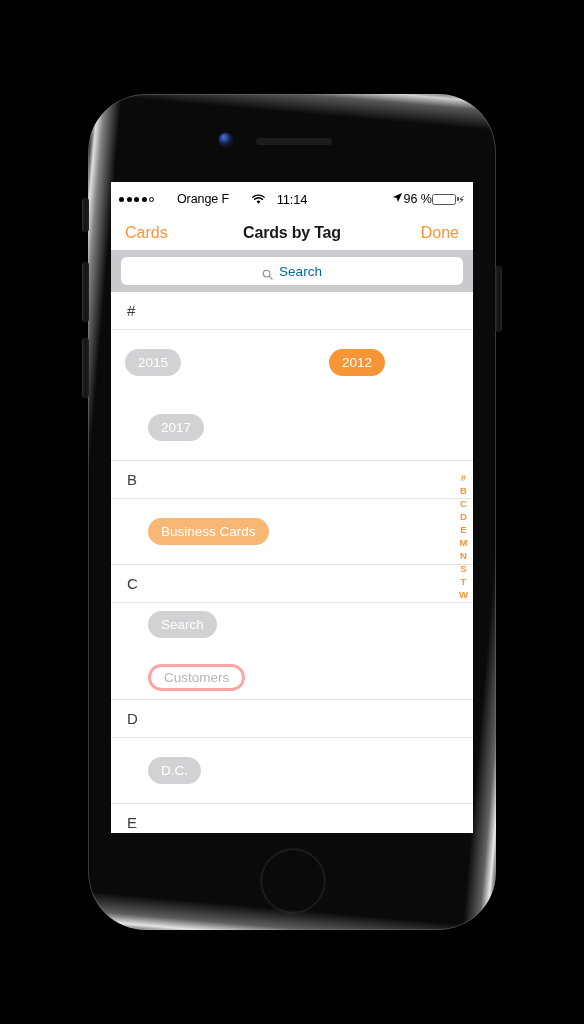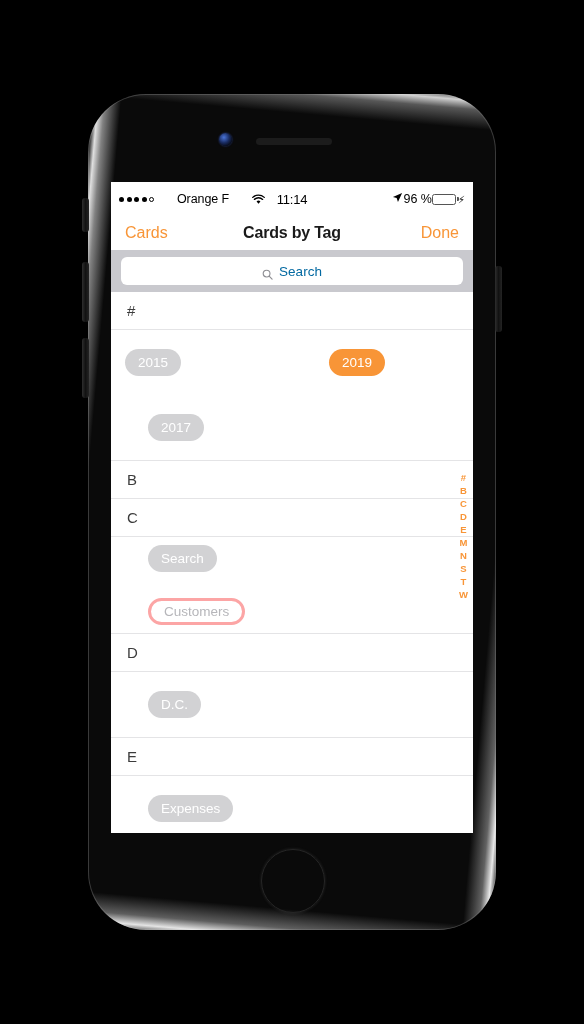--- a/index.html
+++ b/index.html
@@ -191,26 +191,29 @@
         </span>
         <span class="search-ph">Search</span>
       </div>
     </div>
 
     <div class="list" id="taglist">
         <div class="hdr-row">#</div>
         <div class="tag-row">
           <span class="tag grey">2015</span>
           <span class="spacer-gap"></span>
-          <span class="tag orange">2019</span>
+          <span class="tag orange">2012</span>
         </div>
         <div class="tag-row bordered">
           <span class="tag grey">2017</span>
         </div>
         <div class="hdr-row">B</div>
+        <div class="tag-row bordered">
+          <span class="tag orange-light">Business Cards</span>
+        </div>
         <div class="hdr-row">C</div>
         <div class="tag-row bordered">
           <span class="tag grey">Search</span>
           <span class="spacer-gap"></span>
           <span class="tag outline">Customers</span>
         </div>
         <div class="hdr-row">D</div>
         <div class="tag-row bordered">
           <span class="tag grey">D.C.</span>
         </div>

